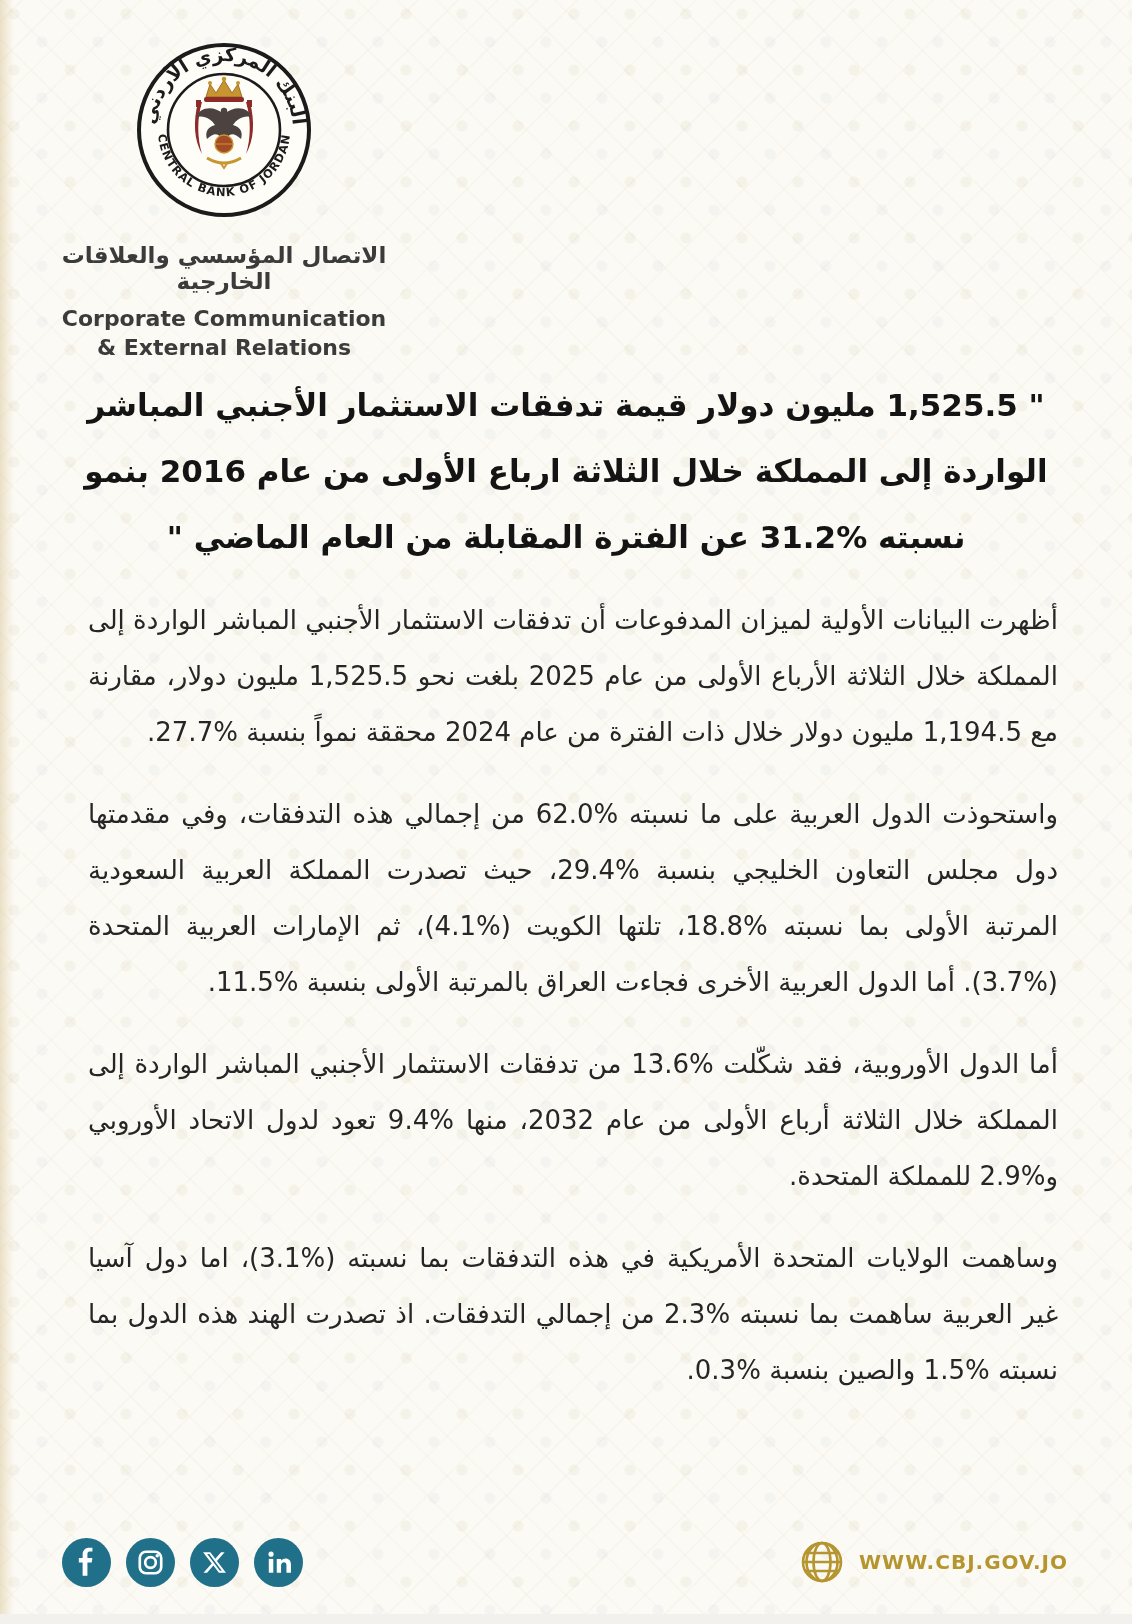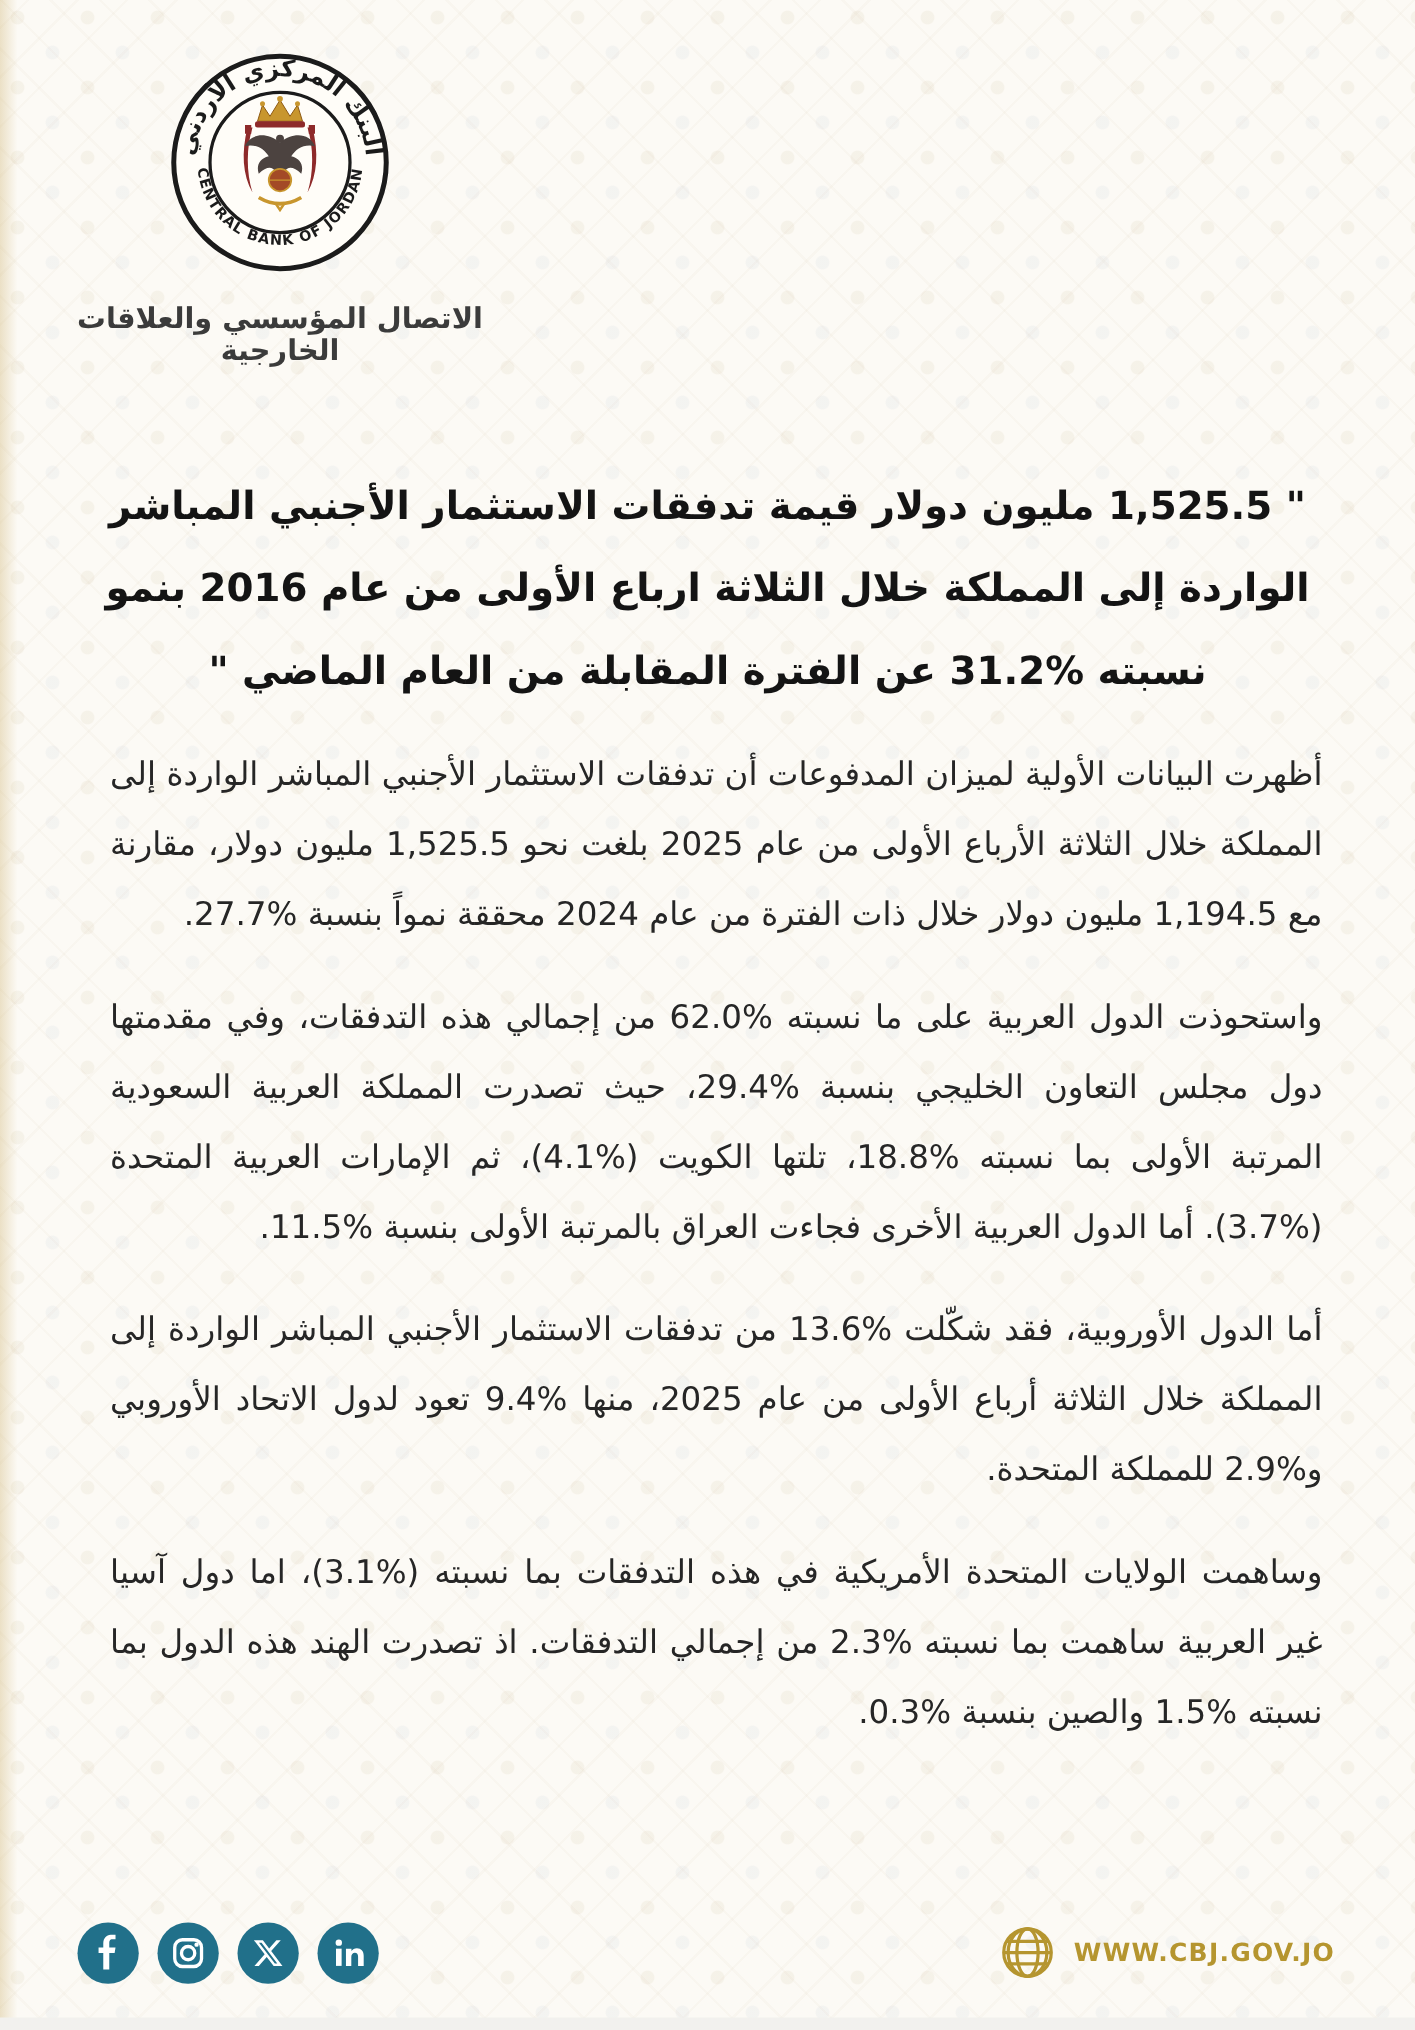--- a/index.html
+++ b/index.html
@@ -116,33 +116,35 @@
         <circle cx="90" cy="104" r="9" fill="#a34a26" stroke="#c8962e" stroke-width="1.4"></circle>
         <line x1="81" y1="104" x2="99" y2="104" stroke="#c8962e" stroke-width="1"></line>
 
         <path d="M73 118 Q 90 128 107 118" fill="none" stroke="#c8962e" stroke-width="3"></path>
         <path d="M86 122 L90 128 L94 122" fill="none" stroke="#c8962e" stroke-width="2"></path>
       </g>
     </svg>
 
     <div class="dept-ar">الاتصال المؤسسي والعلاقات الخارجية</div>
     <div class="dept-en">
+      <div>Corporate Communication</div>
+      <div>&amp; External Relations</div>
     </div>
   </div>
 
   <div class="headline">
     <div>" 1,525.5 مليون دولار قيمة تدفقات الاستثمار الأجنبي المباشر</div>
     <div>الواردة إلى المملكة خلال الثلاثة ارباع الأولى من عام 2016 بنمو</div>
     <div>نسبته %31.2 عن الفترة المقابلة من العام الماضي "</div>
   </div>
 
   <div class="body-text">
     <p>أظهرت البيانات الأولية لميزان المدفوعات أن تدفقات الاستثمار الأجنبي المباشر الواردة إلى المملكة خلال الثلاثة الأرباع الأولى من عام 2025 بلغت نحو 1,525.5 مليون دولار، مقارنة مع 1,194.5 مليون دولار خلال ذات الفترة من عام 2024 محققة نمواً بنسبة %27.7.</p>
     <p>واستحوذت الدول العربية على ما نسبته %62.0 من إجمالي هذه التدفقات، وفي مقدمتها دول مجلس التعاون الخليجي بنسبة %29.4، حيث تصدرت المملكة العربية السعودية المرتبة الأولى بما نسبته %18.8، تلتها الكويت (%4.1)، ثم الإمارات العربية المتحدة (%3.7). أما الدول العربية الأخرى فجاءت العراق بالمرتبة الأولى بنسبة %11.5.</p>
-    <p>أما الدول الأوروبية، فقد شكّلت %13.6 من تدفقات الاستثمار الأجنبي المباشر الواردة إلى المملكة خلال الثلاثة أرباع الأولى من عام 2025، منها %9.4 تعود لدول الاتحاد الأوروبي و%2.9 للمملكة المتحدة.</p>
+    <p>أما الدول الأوروبية، فقد شكّلت %13.6 من تدفقات الاستثمار الأجنبي المباشر الواردة إلى المملكة خلال الثلاثة أرباع الأولى من عام 2032، منها %9.4 تعود لدول الاتحاد الأوروبي و%2.9 للمملكة المتحدة.</p>
     <p>وساهمت الولايات المتحدة الأمريكية في هذه التدفقات بما نسبته (%3.1)، اما دول آسيا غير العربية ساهمت بما نسبته %2.3 من إجمالي التدفقات. اذ تصدرت الهند هذه الدول بما نسبته %1.5 والصين بنسبة %0.3.</p>
   </div>
 
   <div class="footer">
 
     <div class="social-row">
 
       <span class="social-btn">
         <svg viewBox="0 0 48 48">
           <path fill="#ffffff" d="M29.8 13.2h-3.1c-.9 0-1.8 1.1-1.8 2.4v3.9h4.9l-.7 4.4h-4.2v13h-4.7v-13h-3.7v-4.4h3.7v-3.3c0-3.7 2.5-6.6 5.8-6.6h3.8z"></path>

